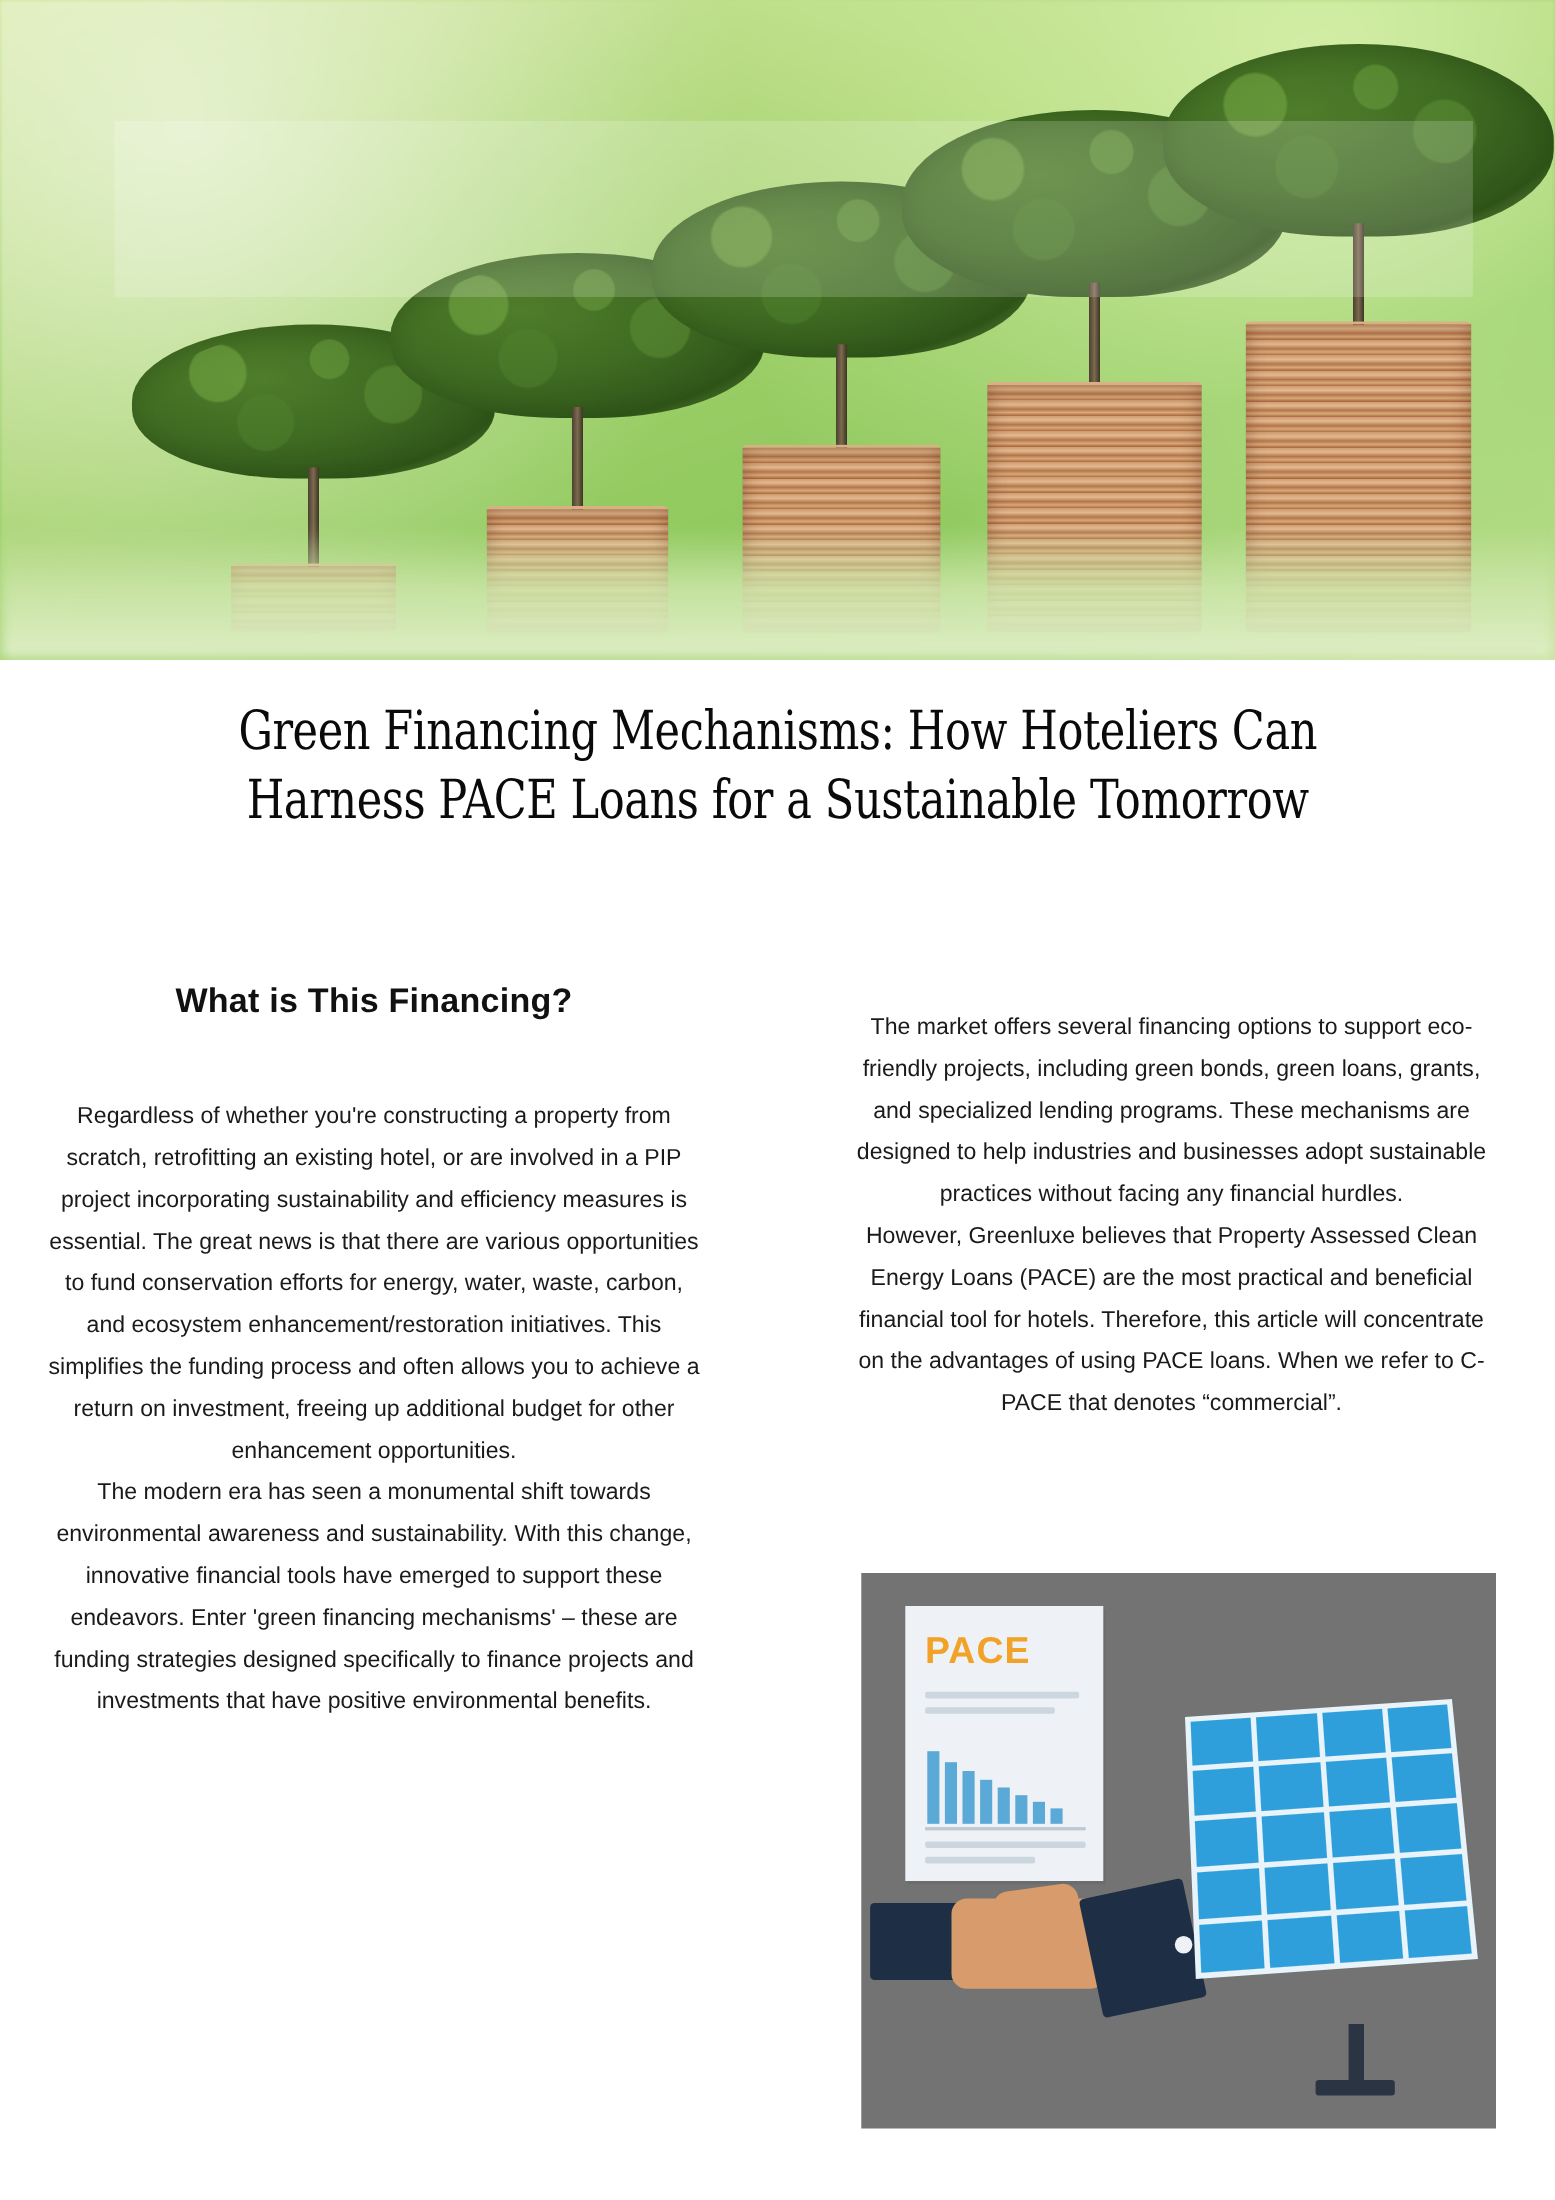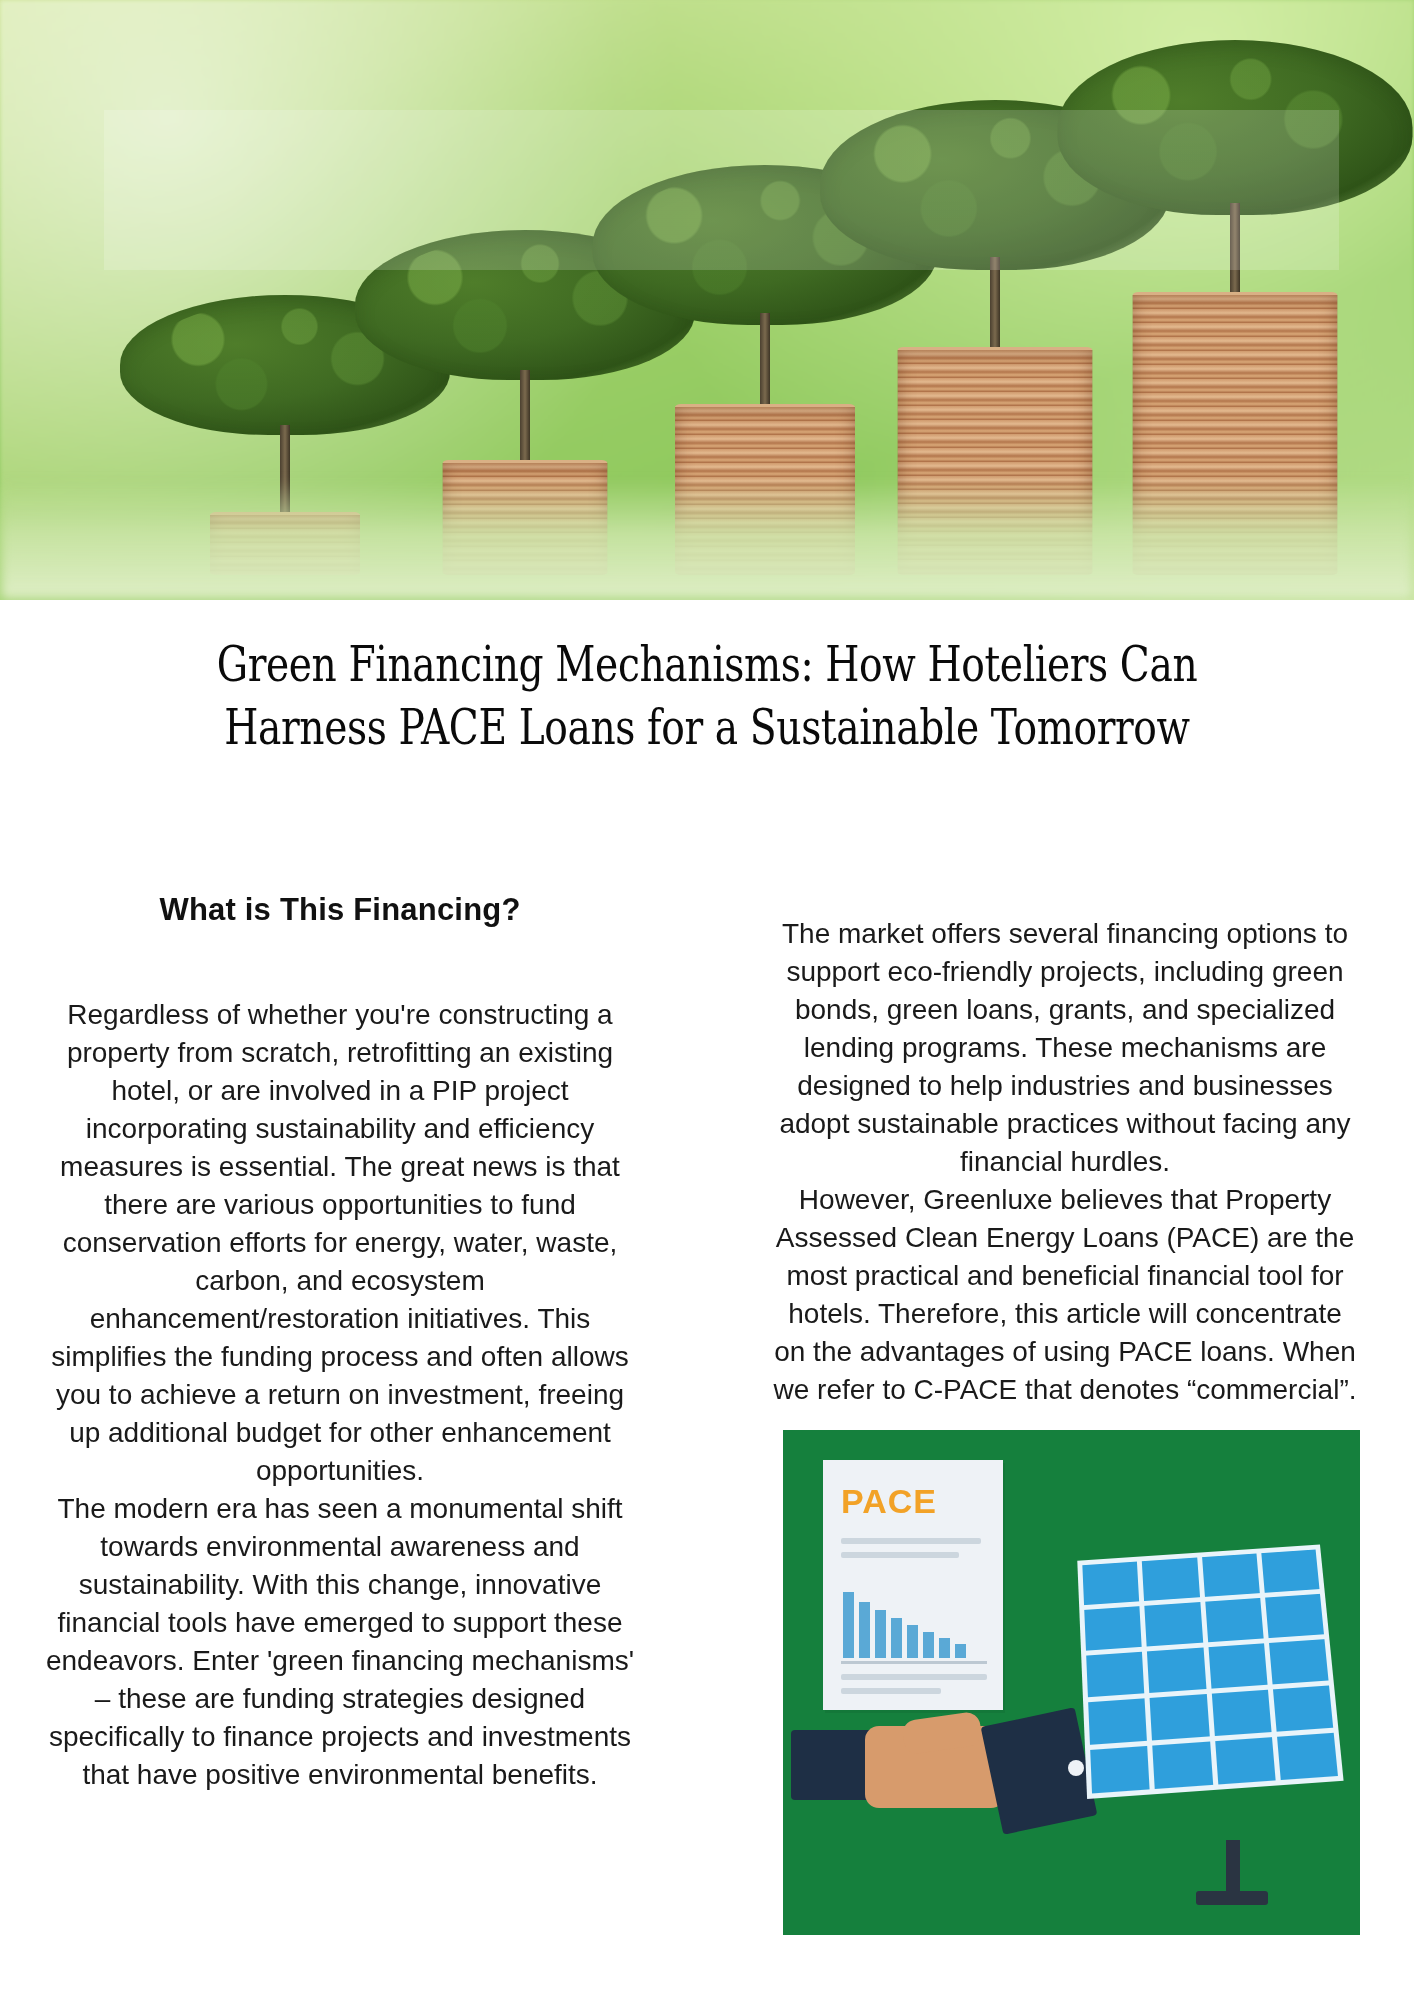--- a/index.html
+++ b/index.html
@@ -135,36 +135,36 @@
     font-weight: bold;
     font-size: 31px;
     line-height: 40px;
     color: #111111;
     text-align: center;
     margin: 0 0 66px 0;
     letter-spacing: 0.2px;
   }
   .para {
     font-family: "Liberation Sans", sans-serif;
-    font-size: 28px;
+    font-size: 21px;
     line-height: 38px;
     color: #1a1a1a;
     text-align: center;
     margin: 0;
   }
   .para + .para { margin-top: 0; }
 
   
   .pace-figure {
     position: absolute;
     left: 783px;
     top: 1430px;
     width: 577px;
     height: 505px;
-    background: #15803d;
+    background: #737373;
     overflow: hidden;
   }
   .pace-doc {
     position: absolute;
     left: 40px;
     top: 30px;
     width: 180px;
     height: 250px;
     background: #eef2f6;
     box-shadow: 2px 3px 0 rgba(0,0,0,0.06);

